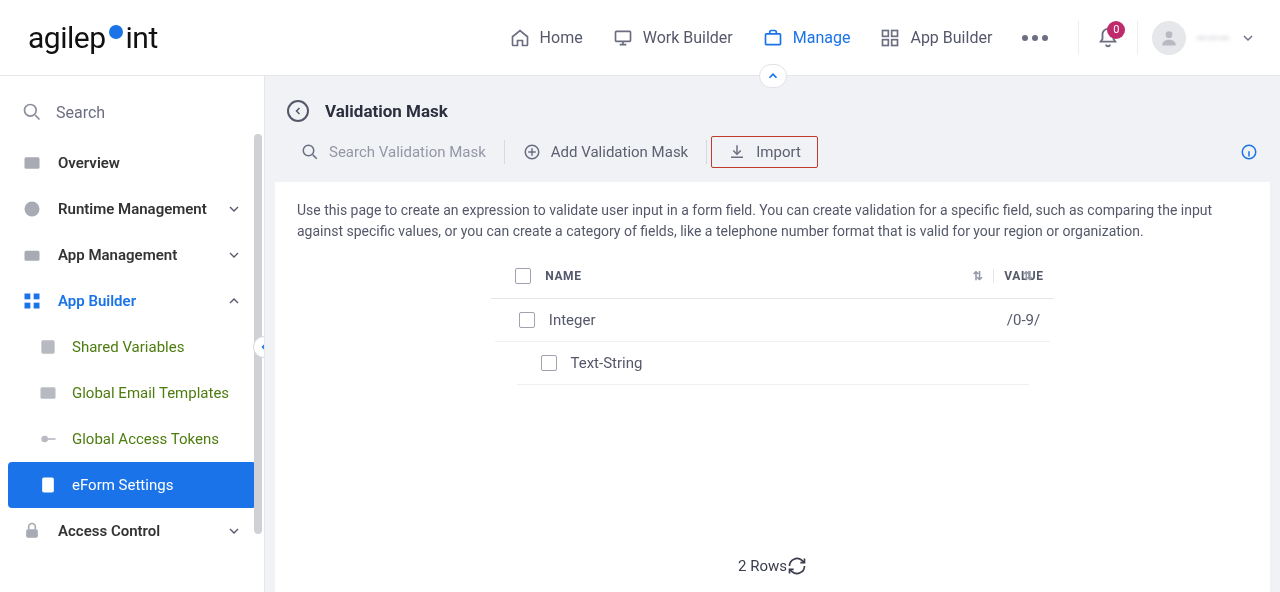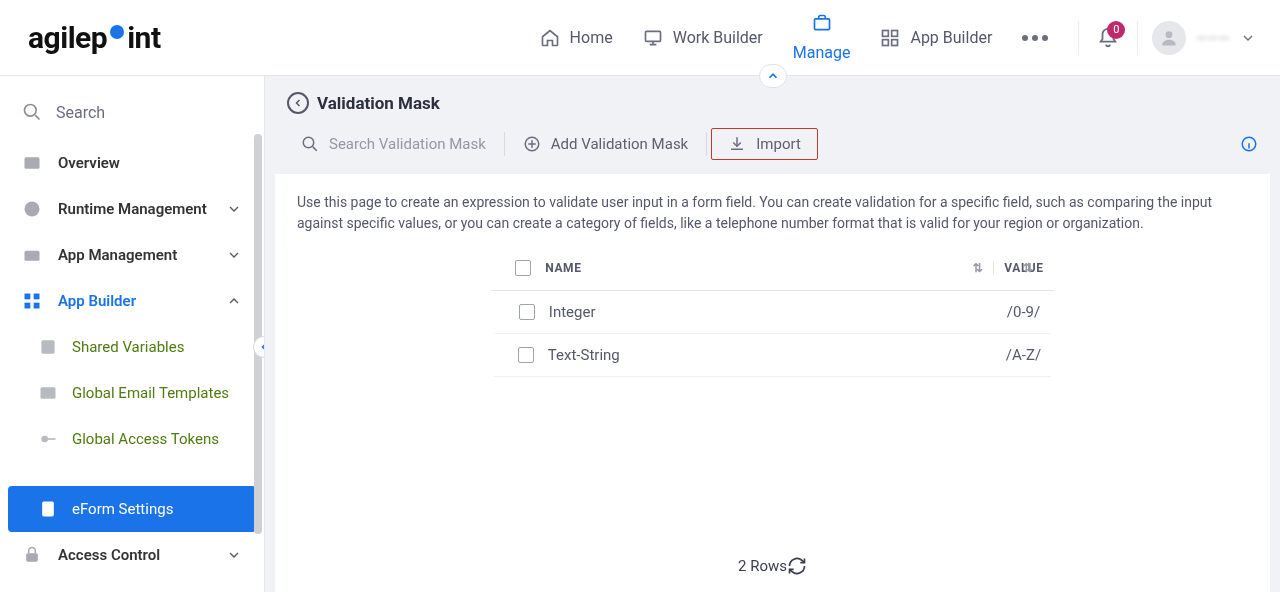--- a/index.html
+++ b/index.html
@@ -1,25 +1,25 @@
 <!DOCTYPE html>
 <html><head>
 <meta charset="utf-8">
 <style>
   * { box-sizing: border-box; margin: 0; padding: 0; }
   html, body { height: 100%; }
   body { font-family: -apple-system, BlinkMacSystemFont, "Segoe UI", Roboto, Arial, sans-serif; font-size: 14px; color: #333; background: #fff; width: 1280px; height: 592px; overflow: hidden; }
 
   
   .header { height: 76px; display: flex; align-items: center; padding: 0 24px 0 28px; border-bottom: 1px solid #e6e6ea; }
-  .logo { font-size: 30px; font-weight: 700; letter-spacing: -0.5px; color: #111; display: flex; align-items: center; gap: 2px; }
+  .logo { font-size: 30px; font-weight: 400; letter-spacing: -0.5px; color: #111; display: flex; align-items: center; gap: 2px; }
   .logo .dot { display:inline-block; width: 14px; height: 14px; background:#1a73e8; border-radius:50%; position:relative; top:-6px; margin:0 1px; }
   .nav { display: flex; align-items: center; gap: 30px; margin-left: auto; margin-right: 30px; }
   .nav-item { display: flex; align-items: center; gap: 10px; color: #55586a; font-size: 16px; cursor: pointer; }
-  .nav-item.active { color: #1a73e8; flex-direction: column; }
+  .nav-item.active { color: #1a73e8; }
   .nav-item svg, .nav-item .icon { width: 20px; height: 20px; }
   .dots { display:flex; gap:4px; align-items:center; }
   .dots span { width:6px; height:6px; background:#6b6e80; border-radius:50%; display:block; }
   .header-right { display:flex; align-items:center; gap:18px; padding-left:18px; border-left:1px solid #eee; }
   .bell-wrap { position:relative; }
   .badge { position:absolute; top:-6px; right:-6px; background:#bf2a6c; color:#fff; border-radius:50%; width:18px; height:18px; font-size:11px; display:flex; align-items:center; justify-content:center; }
   .user { display:flex; align-items:center; gap:10px; padding-left:14px; border-left:1px solid #eee; cursor:pointer;}
   .avatar { width:34px; height:34px; border-radius:50%; background:#e5e7eb; display:flex; align-items:center; justify-content:center; }
   .user-name { color:#bcbec6; font-weight:600; filter: blur(2px); letter-spacing:0.5px;}
   .chevron-down { width:16px; height:16px; }
@@ -31,28 +31,28 @@
   .sidebar { width: 265px; border-right: 1px solid #e6e6ea; padding: 18px 8px 10px 8px; position:relative; overflow:hidden; }
   .side-search { display:flex; align-items:center; gap:14px; padding: 8px 14px 18px 14px; color:#6b6e80; font-size:16px; }
   .side-thumb { position:absolute; top:58px; right:2px; width:8px; height:400px; background:#cfd1d6; border-radius:4px;}
   .side-item { display:flex; align-items:center; gap:16px; padding: 13px 14px; color:#333; font-size:15px; font-weight:600; cursor:pointer; border-radius:4px; }
   .side-item .chev { margin-left:auto; color:#55586a; }
   .side-item.active { color:#1a73e8; }
   .side-icon { width:20px; height:20px; color:#a8aab4; flex-shrink:0; }
   .side-item.active .side-icon { color:#1a73e8; }
   .sub-item { display:flex; align-items:center; gap:14px; padding: 13px 14px 13px 30px; color:#4d7c0f; font-size:15px; cursor:pointer; border-radius:4px;}
   .sub-item .side-icon { color:#b8bac2; }
-  .sub-item.selected { background:#1a73e8; color:#fff;margin-top:24px; }
+  .sub-item.selected { background:#1a73e8; color:#fff; }
   .sub-item.selected .side-icon { color:#fff; }
   .collapse-chip { position:absolute; right:-11px; top:260px; width:22px; height:22px; background:#fff; border:1px solid #d8d9de; border-radius:50%; display:flex; align-items:center; justify-content:center; cursor:pointer; z-index:5;}
 
   
   .main { flex:1; background:#f1f2f6; display:flex; flex-direction:column; position:relative; }
   .float-chevron { position:absolute; top:-12px; left:50%; transform:translateX(-50%); width:28px; height:24px; background:#fff; border:1px solid #e0e2e8; border-radius:14px; display:flex; align-items:center; justify-content:center; cursor:pointer;}
-  .page-title-row { display:flex; align-items:center; gap:8px; padding: 16px 22px 8px 22px; }
+  .page-title-row { display:flex; align-items:center; gap:16px; padding: 24px 22px 8px 22px; }
   .page-title { font-size:17px; font-weight:700; color:#2c2f3e; }
   .back-circle { width:22px; height:22px; border:2px solid #55586a; border-radius:50%; display:flex; align-items:center; justify-content:center; cursor:pointer;}
   .toolbar { display:flex; align-items:center; gap:0; padding: 6px 22px 14px 22px; }
   .tool-btn { display:flex; gap:10px; color:#5d6070; font-size:15px; padding:6px 14px; cursor:pointer; }
   .tool-input { font-size:15px; color:#9497a6; }
   .vdiv { width:1px; height:24px; background:#d8d9de; margin:0 4px; }
   .tool-btn.import { border:1.5px solid #c23a2a; border-radius:2px; padding:6px 16px; }
   .info-icon { margin-left:auto; color:#1a73e8; cursor:pointer;}
 
   .content-card { background:#fff; margin:0 10px 0 10px; flex:1; display:flex; flex-direction:column; padding:0 0 0 0;align-items:center; }
@@ -307,23 +307,20 @@
             <span>/0-9/</span>
           </div>
       </div>
       <div class="trow">
         <div class="col-check">
             <div class="checkbox"></div>
           </div>
         <div class="col-name">
             <span>Text-String</span>
           </div>
-        <div class="col-value" style="border-left:none;">
-            <span>/A-Z/</span>
-          </div>
       </div>
 
       <div class="footer-row">
         <span>2 Rows</span>
         <div class="refresh">
           <svg width="20" height="20" viewBox="0 0 24 24" fill="none" stroke="#3a3d4d" stroke-width="2">
               <path d="M3 12a9 9 0 0 1 15-6.7L21 8"></path>
               <path d="M21 3v5h-5"></path>
               <path d="M21 12a9 9 0 0 1-15 6.7L3 16"></path>
               <path d="M3 21v-5h5"></path>

